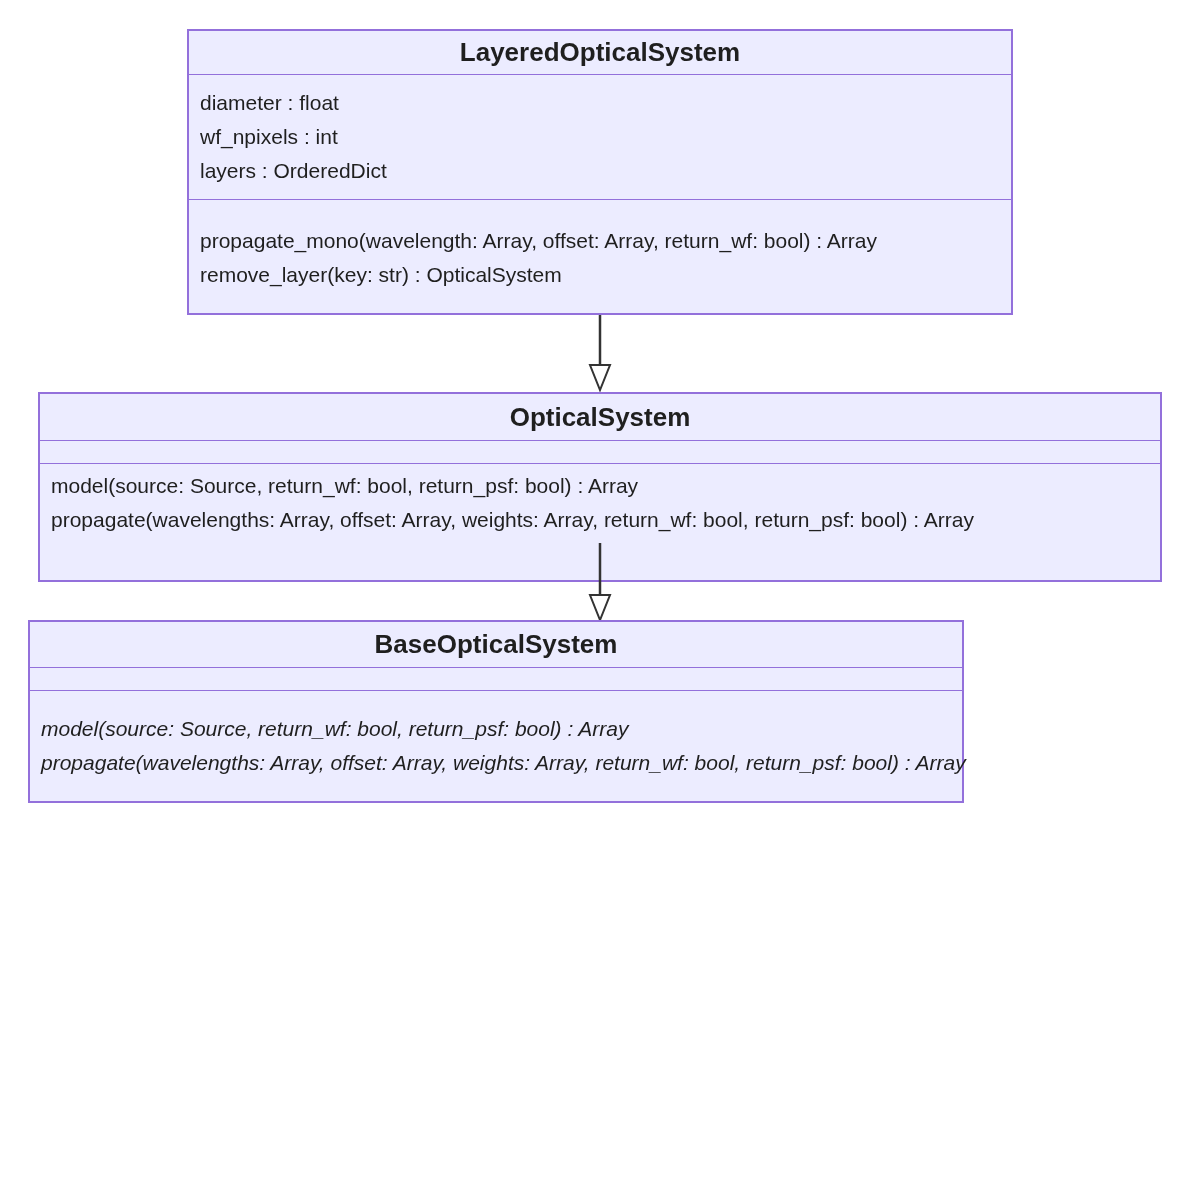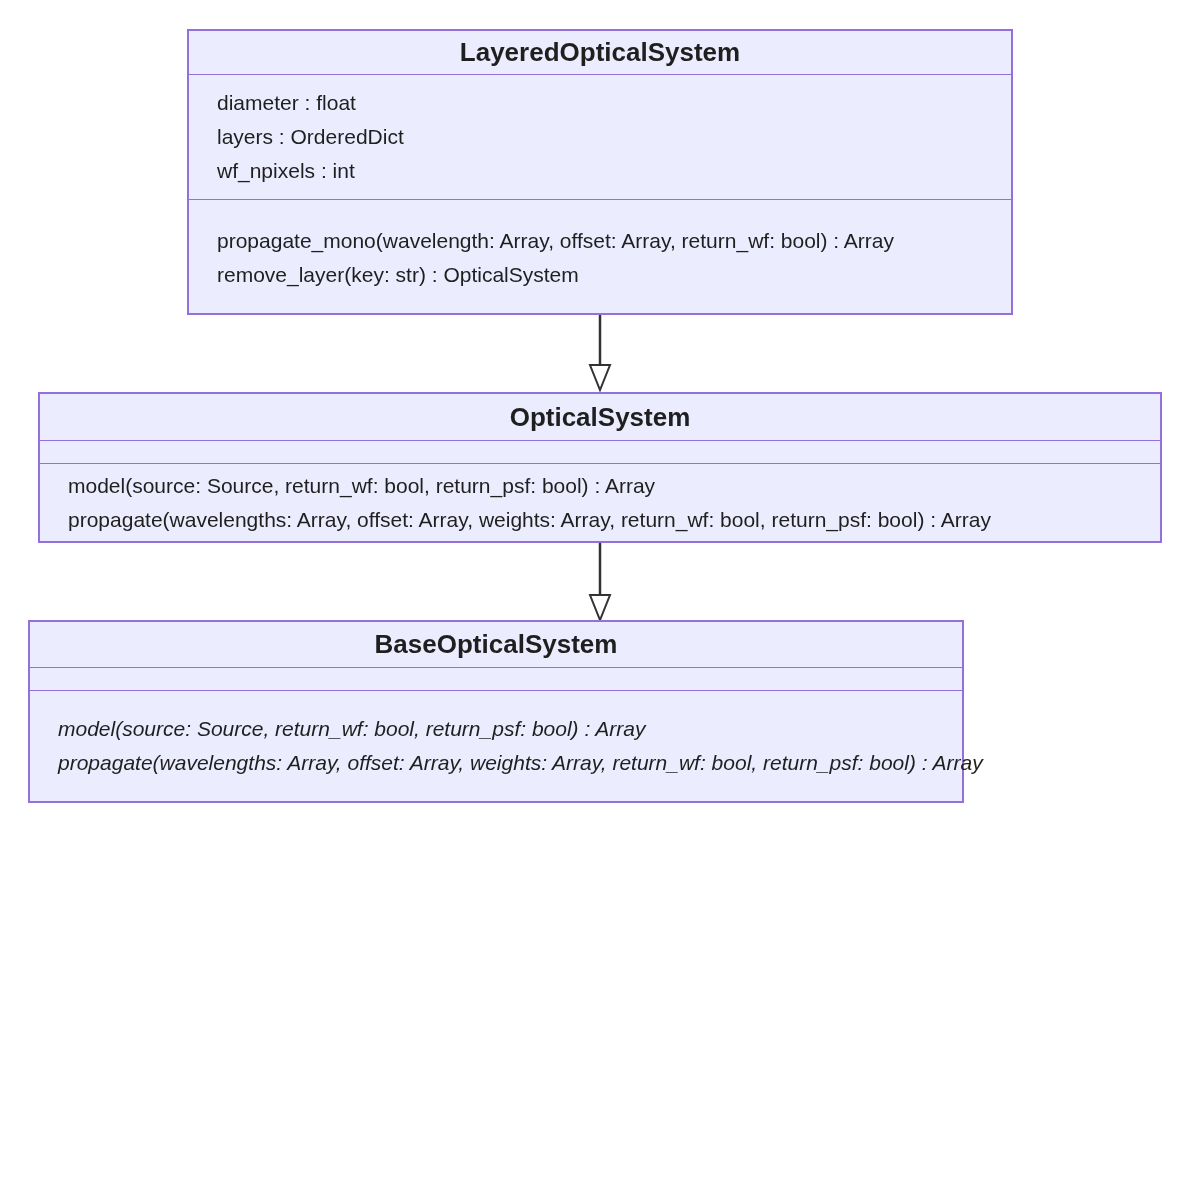--- a/index.html
+++ b/index.html
@@ -29,39 +29,39 @@
     font-weight: bold;
     font-size: 26px;
     white-space: nowrap;
   }
   .section {
     box-sizing: border-box;
     border-top: 1.5px solid #9370DB;
     display: flex;
     flex-direction: column;
     justify-content: center;
-    padding-left: 28px;
+    padding-left: 11px;
     padding-right: 6px;
     overflow: visible;
   }
   .member {
     font-size: 21px;
     line-height: 34px;
     white-space: nowrap;
   }
   .italic .member {
     font-style: italic;
   }
   
   .box1 { left: 187px; top: 29px; width: 826px; height: 286px; }
   .box1 .class-title { height: 43px; }
   .box1 .attrs   { height: 125px; }
   .box1 .methods { height: 116px; }
   
-  .box2 { left: 38px; top: 392px; width: 1124px; height: 151px; }
+  .box2 { left: 38px; top: 392px; width: 1124px; height: 190px; }
   .box2 .class-title { height: 46px; }
   .box2 .attrs   { height: 23px; }
   .box2 .methods { height: 78px; }
   
   .box3 { left: 28px; top: 620px; width: 936px; height: 183px; }
   .box3 .class-title { height: 45px; }
   .box3 .attrs   { height: 23px; }
   .box3 .methods { height: 111px; }
 
   .arrow {
@@ -73,22 +73,22 @@
 </style>
 </head>
 <body>
 
 <div class="canvas">
 
   <div class="class-box box1">
     <div class="class-title">LayeredOpticalSystem</div>
     <div class="section attrs">
       <div class="member">diameter : float</div>
+      <div class="member">wf_npixels : int</div>
       <div class="member">layers : OrderedDict</div>
-      <div class="member">wf_npixels : int</div>
     </div>
     <div class="section methods">
       <div class="member">propagate_mono(wavelength: Array, offset: Array, return_wf: bool) : Array</div>
       <div class="member">remove_layer(key: str) : OpticalSystem</div>
     </div>
   </div>
 
   <svg class="arrow arrow1" width="30" height="77" viewBox="0 0 30 77">
     <line x1="15" y1="0" x2="15" y2="50" stroke="#333333" stroke-width="2.5"></line>
     <polygon points="5,50 25,50 15,75" fill="#ffffff" stroke="#333333" stroke-width="2"></polygon>

